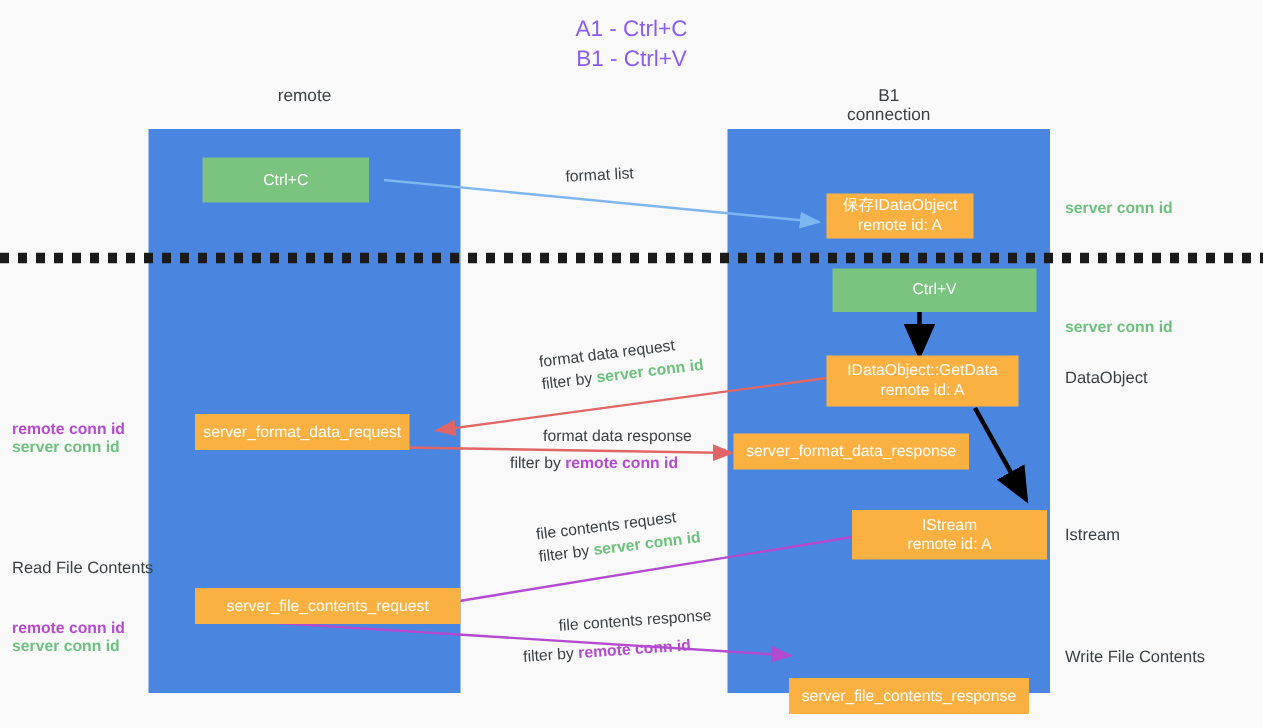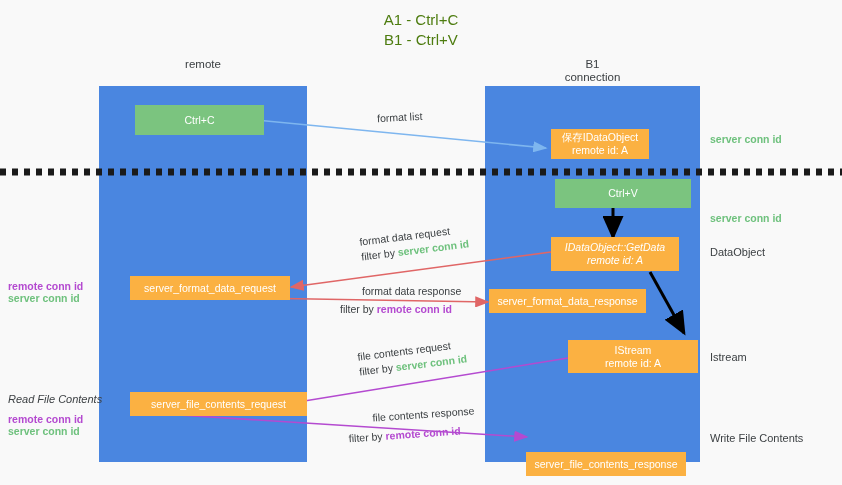--- a/index.html
+++ b/index.html
@@ -19,21 +19,21 @@
     height: 485px;
   }
   .abs { position: absolute; }
 
   
   .title {
     left: 0; top: 10px;
     width: 842px;
     text-align: center;
     font-size: 15px;
-    color: #4d7c0f;
+    color: #8b5cf6;
     line-height: 20px;
   }
 
   
   .colhead {
     text-align: center;
     font-size: 11.5px;
     color: #3c4043;
     line-height: 13px;
   }
@@ -143,39 +143,39 @@
 
     <line x1="568" y1="358" x2="292" y2="403" stroke="#b44ad0" stroke-width="1.6" marker-end="url(#ah-purple)"></line>
 
     <line x1="131" y1="412" x2="527" y2="437" stroke="#b44ad0" stroke-width="1.6" marker-end="url(#ah-purple)"></line>
   </svg>
 
   <svg id="dashrow" class="abs" viewBox="0 0 842 12" preserveAspectRatio="none">
     <line x1="0" y1="6" x2="842" y2="6" stroke="#1a1a1a" stroke-width="7" stroke-dasharray="6 6"></line>
   </svg>
 
-  <div class="abs node green" style="left:135px; top:105px; width:129px; height:30px;">
+  <div class="abs node green" style="left:135px; top:105px; width:111px; height:30px;">
     <span>Ctrl+C</span>
   </div>
 
   <div class="abs node orange" style="left:551px; top:129px; width:98px; height:30px;">
     <span>保存IDataObject</span>
     <span>remote id: A</span>
   </div>
 
   <div class="abs node green" style="left:555px; top:179px; width:136px; height:29px;">
     <span>Ctrl+V</span>
   </div>
 
-  <div class="abs node orange" style="left:551px; top:237px; width:128px; height:34px;font-style:italic;">
+  <div class="abs node orange" style="left:551px; top:237px; width:128px; height:34px;">
     <span>IDataObject::GetData</span>
     <span>remote id: A</span>
   </div>
 
-  <div class="abs node orange" style="left:130px; top:276px; width:160px; height:24px;">
+  <div class="abs node orange" style="left:130px; top:276px; width:143px; height:24px;">
     <span>server_format_data_request</span>
   </div>
 
   <div class="abs node orange" style="left:489px; top:289px; width:157px; height:24px;">
     <span>server_format_data_response</span>
   </div>
 
   <div class="abs node orange" style="left:568px; top:340px; width:130px; height:33px;">
     <span>IStream</span>
     <span>remote id: A</span>
@@ -227,17 +227,17 @@
 
   <div class="abs anno" style="left:710px; top:245px;">DataObject</div>
 
   <div class="abs anno" style="left:710px; top:350px;">Istream</div>
 
   <div class="abs anno" style="left:710px; top:431px;">Write File Contents</div>
 
   <div class="abs anno bold purple-txt" style="left:8px; top:279px;">remote conn id</div>
   <div class="abs anno bold green-txt" style="left:8px; top:291px;">server conn id</div>
 
-  <div class="abs anno" style="left:8px; top:392px;font-style:italic;">Read File Contents</div>
+  <div class="abs anno" style="left:8px; top:372px;">Read File Contents</div>
   <div class="abs anno bold purple-txt" style="left:8px; top:412px;">remote conn id</div>
   <div class="abs anno bold green-txt" style="left:8px; top:424px;">server conn id</div>
 
 </div>
 
 </body></html>

